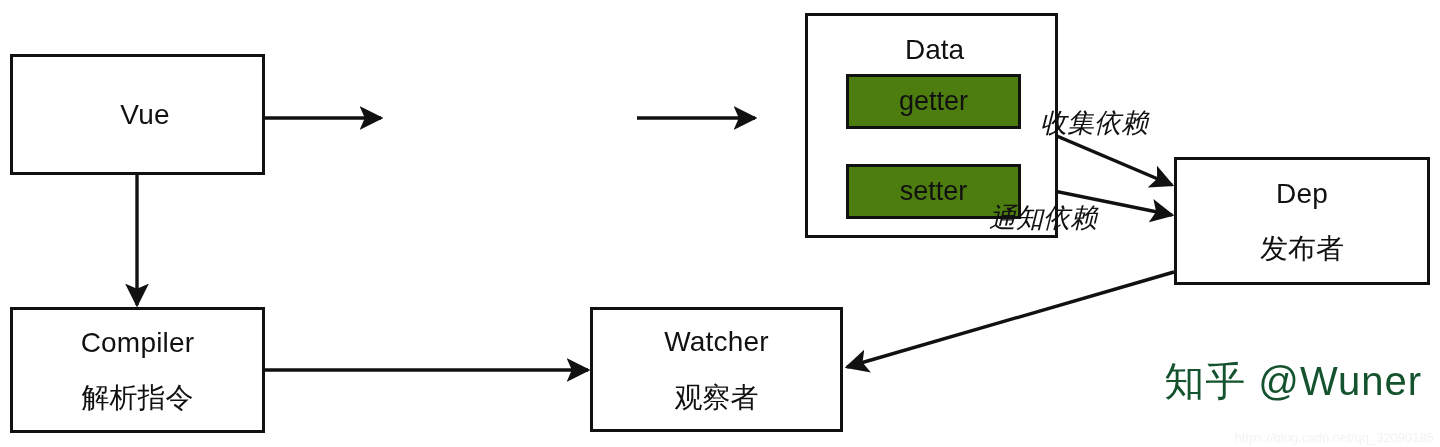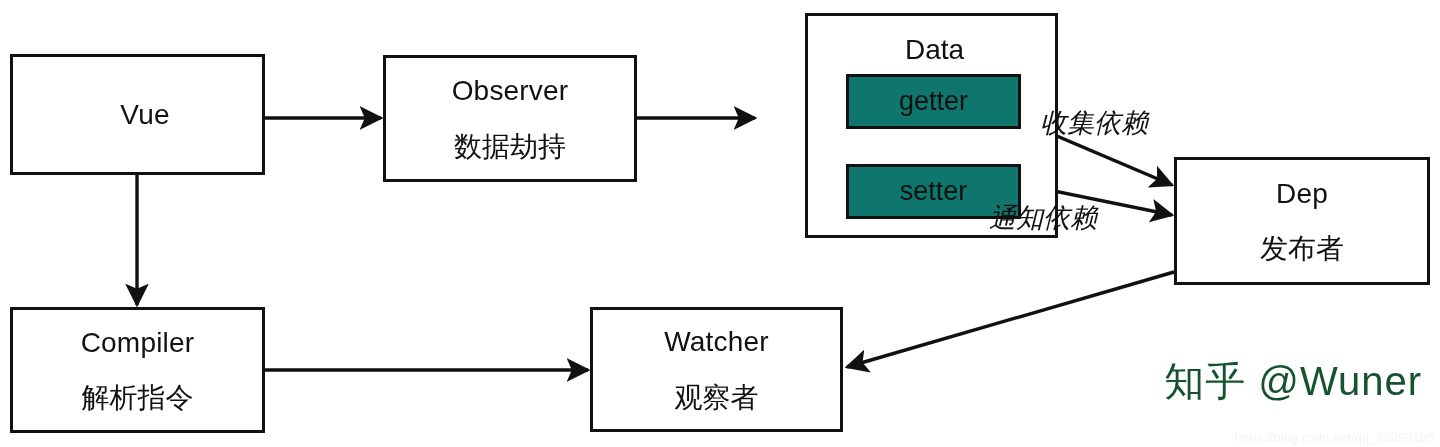--- a/index.html
+++ b/index.html
@@ -44,21 +44,21 @@
   .node .subtitle {
     font-size: 28px;
     line-height: 1.05;
     white-space: nowrap;
     margin-top: 26px;
   }
   .sub-node {
     position: absolute;
     box-sizing: border-box;
     border: 3px solid #111111;
-    background: #0f766e;
+    background: #4d7c0f;
     display: flex;
     align-items: center;
     justify-content: center;
     font-size: 27px;
     color: #111111;
     white-space: nowrap;
   }
   .group-title {
     position: absolute;
     font-size: 28px;
@@ -118,24 +118,20 @@
 
     <line x1="265" y1="370" x2="588" y2="370" stroke="#111111" stroke-width="3.4" marker-end="url(#arrow)"></line>
 
     <line x1="1174" y1="272" x2="847" y2="367" stroke="#111111" stroke-width="3.4" marker-end="url(#arrow)"></line>
   </svg>
 
   <div class="node" style="left:10px; top:54px; width:255px; height:121px;padding-left:15px;">
     <div class="title">Vue</div>
   </div>
 
-  <div class="node" style="left:383px; top:55px; width:254px; height:127px;">
-    <div class="title">Observer</div>
-    <div class="subtitle">数据劫持</div>
-  </div>
 
   <div class="node" style="left:757px; top:13px; width:253px; height:225px; justify-content:flex-start;margin-left:48px;">
     <div class="group-title" style="left:0; top:18px; width:253px;">Data</div>
     <div class="sub-node" style="left:38px; top:58px; width:175px; height:55px;">getter</div>
     <div class="sub-node" style="left:38px; top:148px; width:175px; height:55px;">setter</div>
   </div>
 
   <div class="node" style="left:1174px; top:157px; width:256px; height:128px;">
     <div class="title">Dep</div>
     <div class="subtitle">发布者</div>

